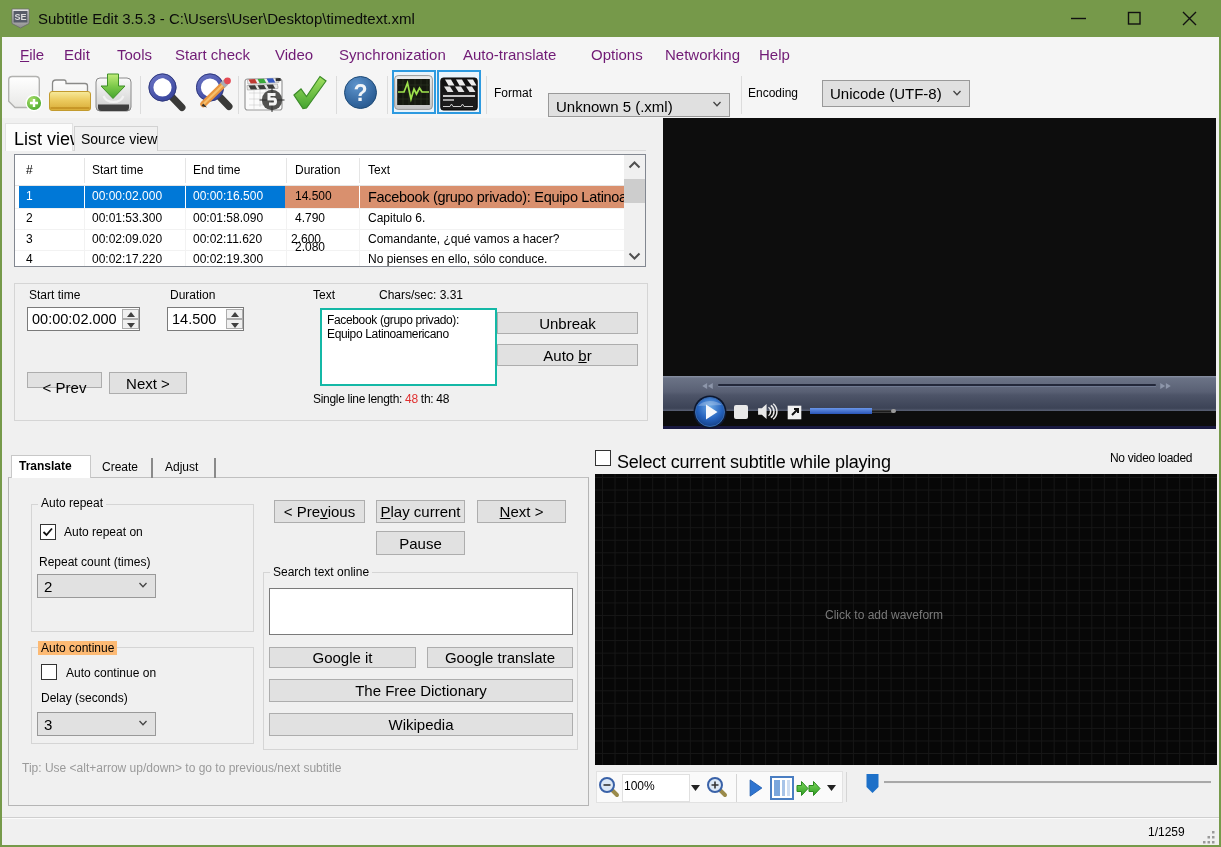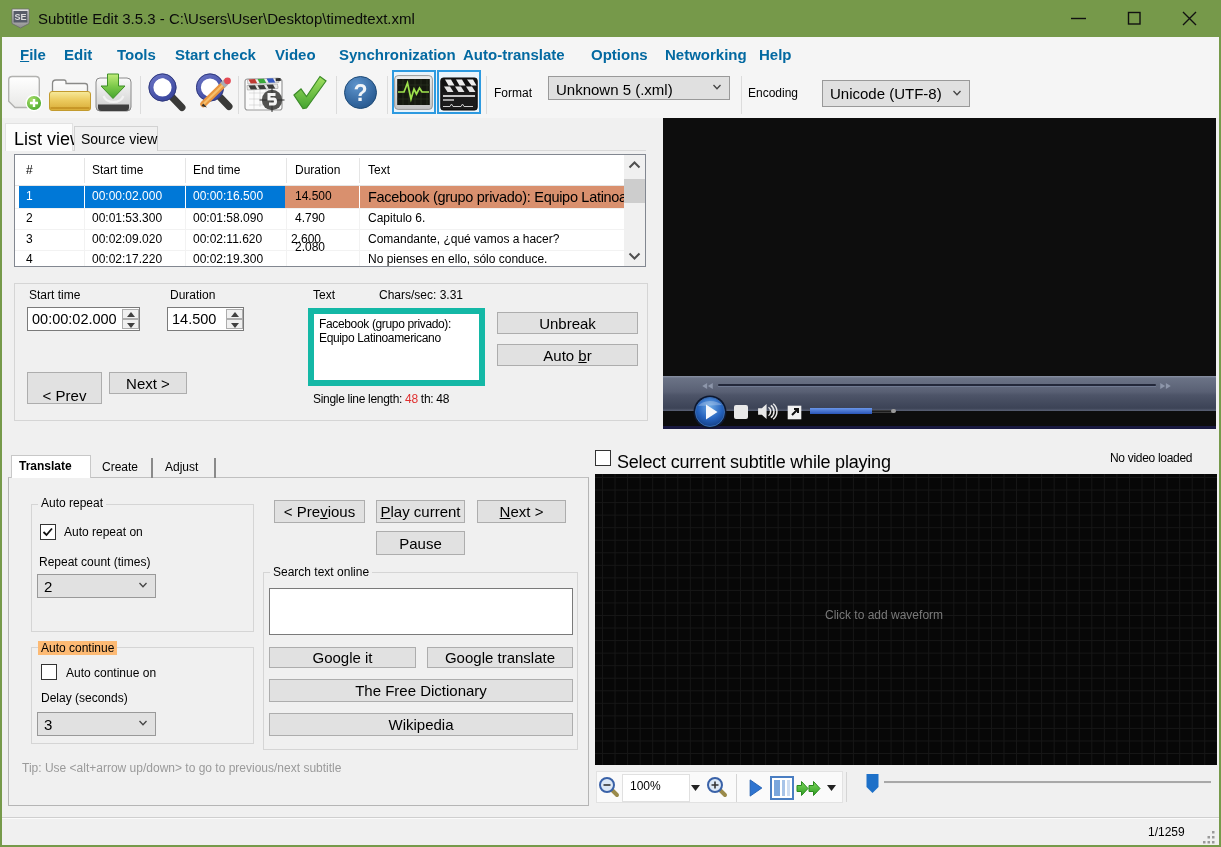--- a/index.html
+++ b/index.html
@@ -5,21 +5,21 @@
   * { margin:0; padding:0; box-sizing:border-box; }
   html,body { width:1221px; height:847px; overflow:hidden; }
   body { font-family:"Liberation Sans", sans-serif; font-size:15px; color:#000; background:#f0f0f0; position:relative; }
   .abs { position:absolute; }
   #win { position:absolute; left:0; top:0; width:1221px; height:847px; background:#f0f0f0; border-left:2px solid #769a4a; border-right:2px solid #769a4a; border-bottom:2px solid #769a4a; }
   
   #titlebar { position:absolute; left:0; top:0; width:1221px; height:37px; background:#76994a; }
   #titletext { position:absolute; left:38px; top:10px; font-size:15px; color:#0a0a0a; }
   
   #menubar { position:absolute; left:2px; top:37px; width:1217px; height:35px; background:#f5f5f5; }
-  .menuitem { position:absolute; top:46px; font-size:15px; color:#0369a1;font-weight:bold; }
+  .menuitem { position:absolute; top:46px; font-size:15px; color:#701a75; }
   
   #toolbar { position:absolute; left:2px; top:72px; width:1217px; height:46px; background:#f5f5f5; }
   .tbsep { position:absolute; top:76px; width:1px; height:38px; background:#dcdcdc; }
   .toggle { position:absolute; top:70px; width:44px; height:44px; border:2px solid #2d9ae0; background:#eaf4fb; }
   .combo { position:absolute; background:#e0e0e0; border:1px solid #999; }
   .combo .chev { position:absolute; right:7px; top:50%; margin-top:-6px; width:10px; height:10px; }
   
   .btn { position:absolute; background:#e1e1e1; border:1px solid #adadad; text-align:center; font-size:15px; }
   .gb { position:absolute; border:1px solid #d5d5d5; }
   .cb { position:absolute; width:16px; height:16px; background:#fff; border:1px solid #333; }
@@ -211,21 +211,21 @@
    <path d="M5 2.5 l6 0 3.5 6 -6 0 Z M16 2.5 l6 0 3.5 6 -6 0 Z M27 2.5 l6 0 3.5 6 -5 0 Z" fill="#ededed"></path>
    <path d="M2 9.5 h34 v5.5 H2 Z" fill="#161616"></path>
    <path d="M4 9.5 l6 0 3.5 5.5 -6 0 Z M15 9.5 l6 0 3.5 5.5 -6 0 Z M26 9.5 l6 0 3.5 5.5 -6 0 Z" fill="#e4e4e4"></path>
   </g>
   <path d="M3 19 h32" stroke="#e8e8e8" stroke-width="1.7"></path>
   <path d="M3 23 h11" stroke="#d8d8d8" stroke-width="1.4"></path>
   <path d="M3 29.5 h7 l1.5-2.5 1.5 2.5 h8 l1.5-2.5 1.5 2.5 h9" stroke="#cdcdcd" stroke-width="1" fill="none"></path>
 </svg>
 <div class="tbsep" style="left:486px"></div>
 <div class="lbl" style="left:494px;top:86px">Format</div>
-<div class="combo" style="left:548px;top:76px;width:182px;height:24px">
+<div class="combo" style="left:548px;top:93px;width:182px;height:24px">
   <div style="position:absolute;left:7px;top:4px">Unknown 5 (.xml)</div>
   <svg class="chev" viewBox="0 0 10 10">
       <path d="M1.5 3 L5 6.8 8.5 3" fill="none" stroke="#444" stroke-width="1.3"></path>
     </svg>
 </div>
 <div class="tbsep" style="left:741px"></div>
 <div class="lbl" style="left:748px;top:86px">Encoding</div>
 <div class="combo" style="left:822px;top:80px;width:148px;height:27px">
   <div style="position:absolute;left:7px;top:4px">Unicode (UTF-8)</div>
   <svg class="chev" viewBox="0 0 10 10">
@@ -325,26 +325,26 @@
       </svg>
   </div>
   <div class="abs" style="left:58px;top:11px;width:17px;height:10px;background:#f0f0f0;border:1px solid #adadad">
     <svg class="abs" style="left:4px;top:2px" width="8" height="6" viewBox="0 0 8 6">
         <path d="M4 6 L8 1 H0 Z" fill="#404040"></path>
       </svg>
   </div>
 </div>
 <div class="lbl" style="left:313px;top:288px">Text</div>
 <div class="lbl" style="left:379px;top:288px">Chars/sec: 3.31</div>
-<div class="abs" style="left:308px;top:308px;width:177px;height:78px;background:#fff;border:6px solid #14b8a6">
+<div class="abs" style="left:320px;top:308px;width:177px;height:78px;background:#fff;border:2px solid #14b8a6">
   <div class="lbl" style="left:5px;top:3px;letter-spacing:-0.35px">Facebook (grupo privado):<br>Equipo Latinoamericano</div>
 </div>
 <div class="btn" style="left:497px;top:312px;width:141px;height:22px;padding-top:2px">Unbreak</div>
 <div class="btn" style="left:497px;top:344px;width:141px;height:22px;padding-top:2px">Auto <span style="text-decoration:underline">b</span>r</div>
-<div class="btn" style="left:27px;top:372px;width:75px;height:32px;padding-top:14px">&lt; Prev</div>
+<div class="btn" style="left:27px;top:372px;width:75px;height:16px;padding-top:6px">&lt; Prev</div>
 <div class="btn" style="left:109px;top:372px;width:78px;height:22px;padding-top:2px">Next &gt;</div>
 <div class="lbl" style="left:313px;top:392px;letter-spacing:-0.3px">Single line length: <span style="color:#e03030">48</span> th: 48</div>
 <div id="videoplayer"></div>
 <div class="abs" style="left:663px;top:118px;width:553px;height:311px;background:#0d0d0d">
 
   <div class="abs" style="left:0;top:258px;width:553px;height:35px;background:linear-gradient(#8b93a5 0%,#6b7386 6%,#596074 45%,#4d5468 55%,#3c4356 92%,#5a6175 100%)"></div>
   <svg class="abs" style="left:39px;top:265px" width="11" height="6" viewBox="0 0 14 8">
       <path d="M6.5 0 v8 L0 4 Z M14 0 v8 L7.5 4 Z" fill="#8d96aa"></path>
     </svg>
   <div class="abs" style="left:55px;top:266px;width:438px;height:2px;background:#23283a;border-radius:2px"></div>
@@ -448,21 +448,21 @@
   <div class="lbl" style="left:230px;top:134px;color:#7a7a7a">Click to add waveform</div>
 </div>
 
 <div class="abs" style="left:596px;top:771px;width:247px;height:32px;background:#fafafa;border:1px solid #e2e2e2"></div>
 <svg class="abs" style="left:598px;top:776px" width="22" height="23" viewBox="0 0 22 23">
   <path d="M14 14 l5 5" stroke="#9a8a4a" stroke-width="4" stroke-linecap="round"></path>
   <circle cx="9" cy="9" r="7" fill="#dce8f5" stroke="#3a62a8" stroke-width="2"></circle>
   <path d="M5.5 9 h7" stroke="#333" stroke-width="1.6"></path>
 </svg>
 <div class="abs" style="left:622px;top:774px;width:68px;height:28px;background:#fff;border:1px solid #e0e0e0">
-  <div class="lbl" style="left:7px;top:4px">100%</div>
+  <div class="lbl" style="left:1px;top:4px">100%</div>
 </div>
 <svg class="abs" style="left:691px;top:785px" width="9" height="6" viewBox="0 0 9 6">
     <path d="M0 0 h9 L4.5 6 Z" fill="#222"></path>
   </svg>
 <svg class="abs" style="left:706px;top:776px" width="22" height="23" viewBox="0 0 22 23">
   <path d="M14 14 l5 5" stroke="#9a8a4a" stroke-width="4" stroke-linecap="round"></path>
   <circle cx="9" cy="9" r="7" fill="#dce8f5" stroke="#3a62a8" stroke-width="2"></circle>
   <path d="M5.5 9 h7 M9 5.5 v7" stroke="#333" stroke-width="1.6"></path>
 </svg>
 <div class="abs" style="left:736px;top:774px;width:1px;height:28px;background:#d5d5d5"></div>

